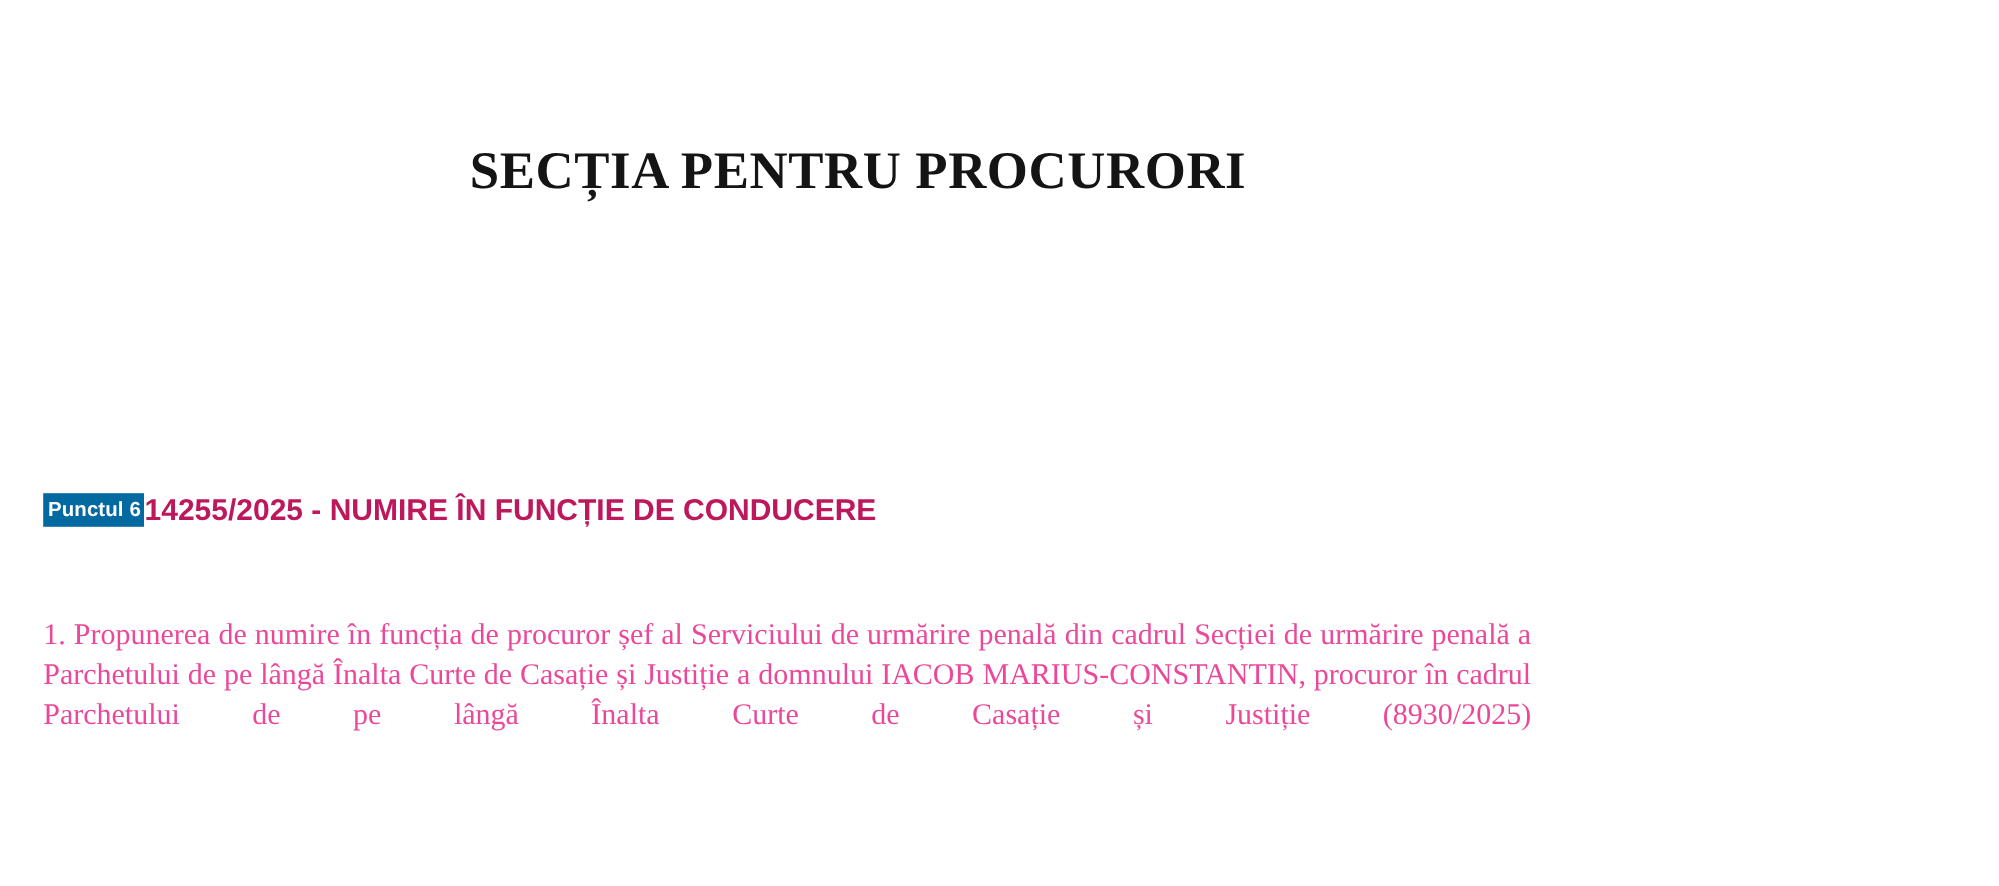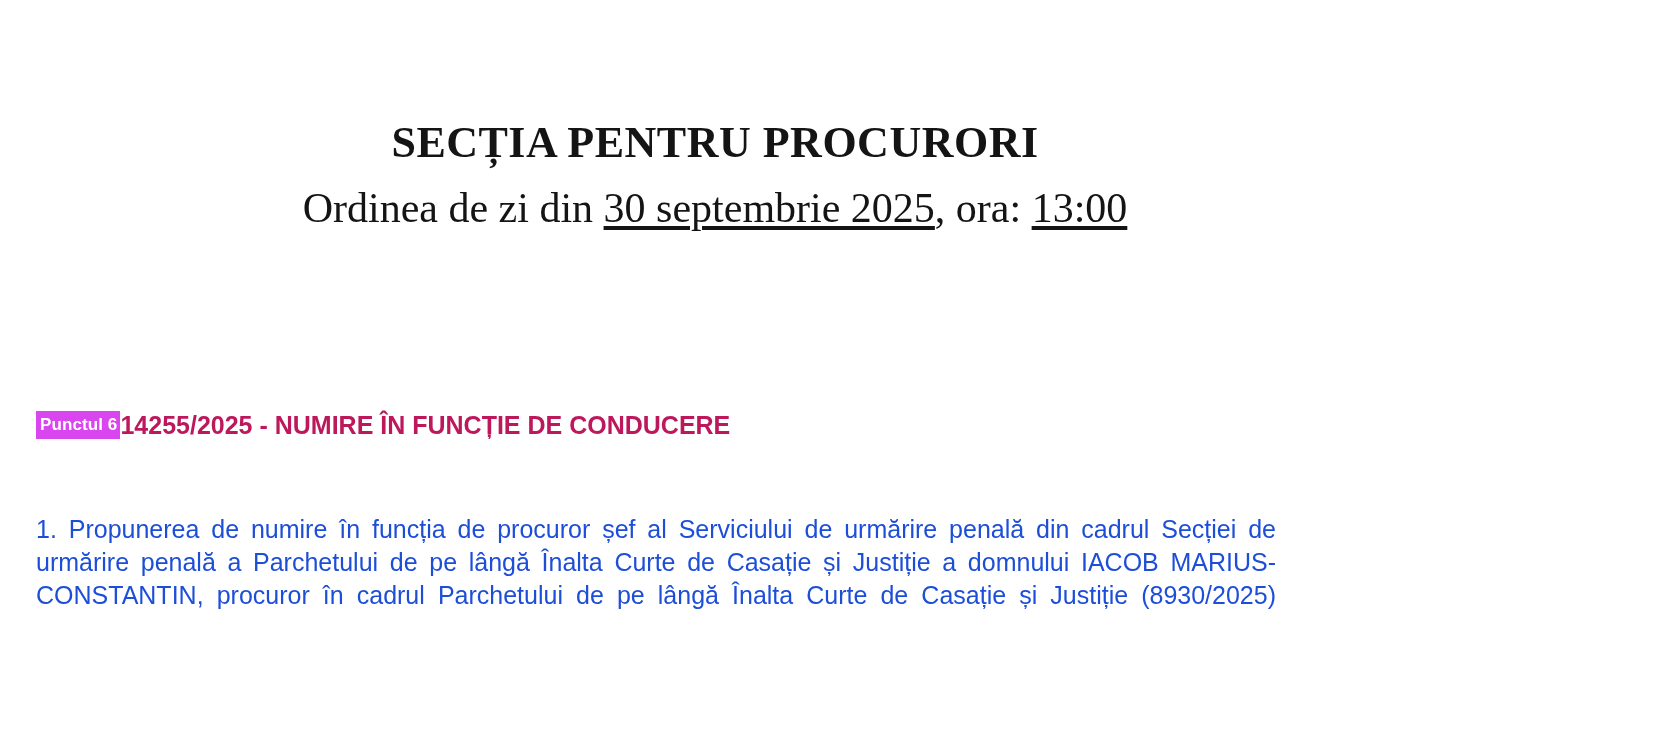--- a/index.html
+++ b/index.html
@@ -56,21 +56,21 @@
   
   .item-line {
     position: absolute;
     left: 36px;
     top: 411px;
     white-space: nowrap;
     font-family: "Liberation Sans", sans-serif;
   }
   .point-badge {
     display: inline-block;
-    background: #d946ef;
+    background: #0369a1;
     color: #ffffff;
     font-family: "Liberation Sans", sans-serif;
     font-weight: bold;
     font-size: 17px;
     line-height: 28px;
     height: 28px;
     padding: 0 3px 0 4px;
     vertical-align: middle;
     letter-spacing: 0.1px;
   }
@@ -84,43 +84,40 @@
     color: #be185d;
     margin-left: 0px;
   }
 
   
   .body-paragraph {
     position: absolute;
     left: 36px;
     top: 488px;
     width: 1240px;
-    font-family: Liberation Sans, sans-serif;
+    font-family: Liberation Serif, serif;
     font-size: 25px;
     line-height: 33px;
-    color: #1d4ed8;
+    color: #ec4899;
     text-align: justify;
     text-justify: inter-word;
   }
   .body-paragraph::after {
     content: "";
     display: inline-block;
     width: 100%;
   }
 </style>
 </head>
 <body>
 
 <div class="page">
 
   <div class="doc-header">
     <h1 class="doc-title">SECȚIA PENTRU PROCURORI</h1>
-    <div class="doc-subtitle">
-      <span>Ordinea de zi din </span><span class="u">30 septembrie 2025</span><span>, ora: </span><span class="u">13:00</span>
-    </div>
   </div>
 
   <div class="item-line">
     <span class="point-badge">Punctul 6</span><span class="item-heading">14255/2025 - NUMIRE ÎN FUNCȚIE DE CONDUCERE</span>
   </div>
 
   <p class="body-paragraph">1. Propunerea de numire în funcția de procuror șef al Serviciului de urmărire penală din cadrul Secției de urmărire penală a Parchetului de pe lângă Înalta Curte de Casație și Justiție a domnului IACOB MARIUS-CONSTANTIN, procuror în cadrul Parchetului de pe lângă Înalta Curte de Casație și Justiție (8930/2025)</p>
 
 </div>
 

